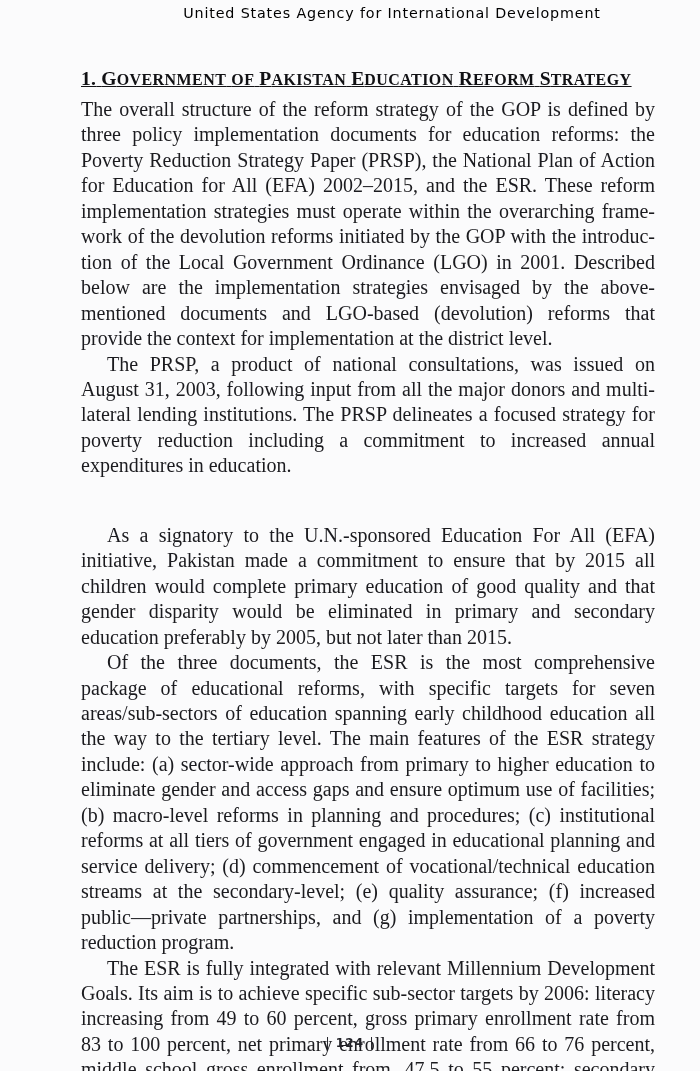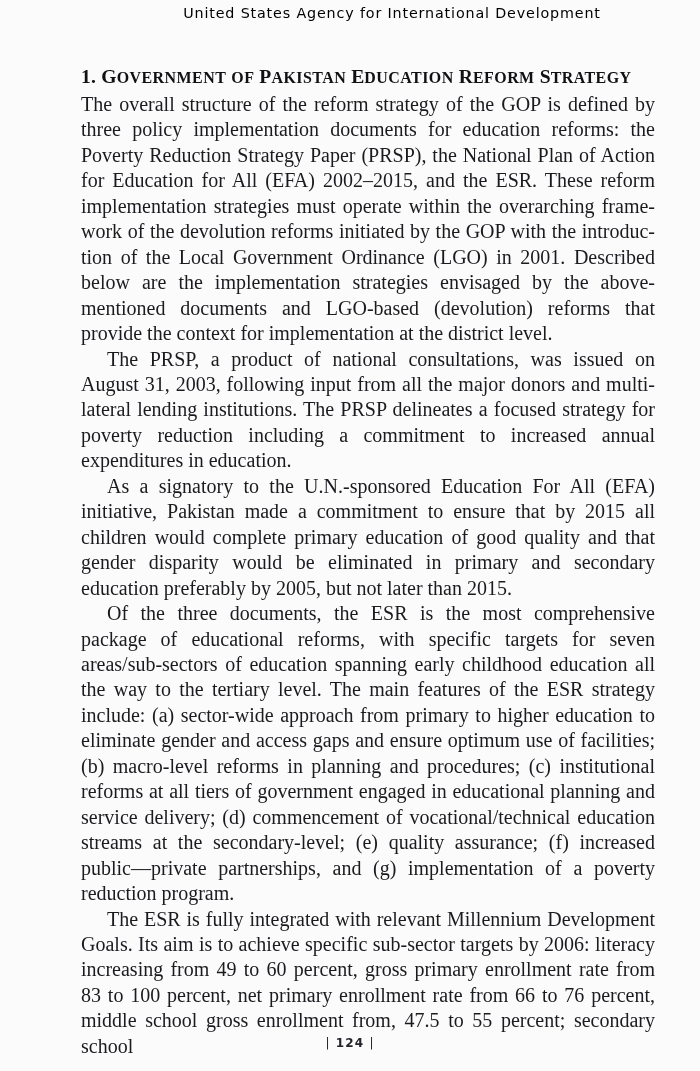--- a/index.html
+++ b/index.html
@@ -39,24 +39,25 @@
     top: 64px;
     width: 574px;
   }
 
   h1.section-title {
     margin: 0 0 2px 0;
     padding: 0;
     font-family: "Liberation Serif", "DejaVu Serif", serif;
     font-weight: bold;
     font-size: 19.6px;
-    line-height: 25px;
+    line-height: 30px;
     letter-spacing: 0.1px;
     color: #111114;
     white-space: nowrap;
+    text-decoration: underline;
   }
   h1.section-title .sc {
     font-size: 0.815em;
     letter-spacing: 0.45px;
   }
   h1.section-title .cap {
     font-size: 1em;
     letter-spacing: 0.1px;
   }
   h1.section-title .num {
@@ -106,21 +107,21 @@
     <span class="cap">G</span><span class="sc">OVERNMENT</span>
     <span class="sc">OF</span>
     <span class="cap">P</span><span class="sc">AKISTAN</span>
     <span class="cap">E</span><span class="sc">DUCATION</span>
     <span class="cap">R</span><span class="sc">EFORM</span>
     <span class="cap">S</span><span class="sc">TRATEGY</span>
   </h1>
 
   <p class="para" style="color: rgb(27, 27, 31);">The overall structure of the reform strategy of the GOP is defined by three policy implementation documents for education reforms: the Poverty Reduction Strategy Paper (PRSP), the National Plan of Action for Education for All (EFA) 2002–2015, and the ESR. These reform implementation strategies must operate within the overarching frame-work of the devolution reforms initiated by the GOP with the introduc-tion of the Local Government Ordinance (LGO) in 2001. Described below are the implementation strategies envisaged by the above-mentioned documents and LGO-based (devolution) reforms that provide the context for implementation at the district level.</p>
   <p class="para indent" style="color: rgb(27, 27, 31);">The PRSP, a product of national consultations, was issued on August 31, 2003, following input from all the major donors and multi-lateral lending institutions. The PRSP delineates a focused strategy for poverty reduction including a commitment to increased annual expenditures in education.</p>
-  <p class="para indent" style="color: rgb(27, 27, 31);">As a signatory to the U.N.-sponsored Education For All (EFA) initiative, Pakistan made a commitment to ensure that by 2015 all children would complete primary education of good quality and that gender disparity would be eliminated in primary and secondary education preferably by 2005, but not later than 2015.</p>
+  <p class="para indent" style="color: rgb(27, 27, 31); margin-top: 44px;">As a signatory to the U.N.-sponsored Education For All (EFA) initiative, Pakistan made a commitment to ensure that by 2015 all children would complete primary education of good quality and that gender disparity would be eliminated in primary and secondary education preferably by 2005, but not later than 2015.</p>
   <p class="para indent" style="color: rgb(27, 27, 31);">Of the three documents, the ESR is the most comprehensive package of educational reforms, with specific targets for seven areas/sub-sectors of education spanning early childhood education all the way to the tertiary level. The main features of the ESR strategy include: (a) sector-wide approach from primary to higher education to eliminate gender and access gaps and ensure optimum use of facilities; (b) macro-level reforms in planning and procedures; (c) institutional reforms at all tiers of government engaged in educational planning and service delivery; (d) commencement of vocational/technical education streams at the secondary-level; (e) quality assurance; (f) increased public—private partnerships, and (g) implementation of a poverty reduction program.</p>
   <p class="para indent" style="color: rgb(27, 27, 31);">The ESR is fully integrated with relevant Millennium Development Goals. Its aim is to achieve specific sub-sector targets by 2006: literacy increasing from 49 to 60 percent, gross primary enrollment rate from 83 to 100 percent, net primary enrollment rate from 66 to 76 percent, middle school gross enrollment from, 47.5 to 55 percent; secondary school</p>
 
 </div>
 
 <div class="folio">
   <span class="rule-mark">|</span>
   <span>124</span>
   <span class="rule-mark">|</span>
 </div>

